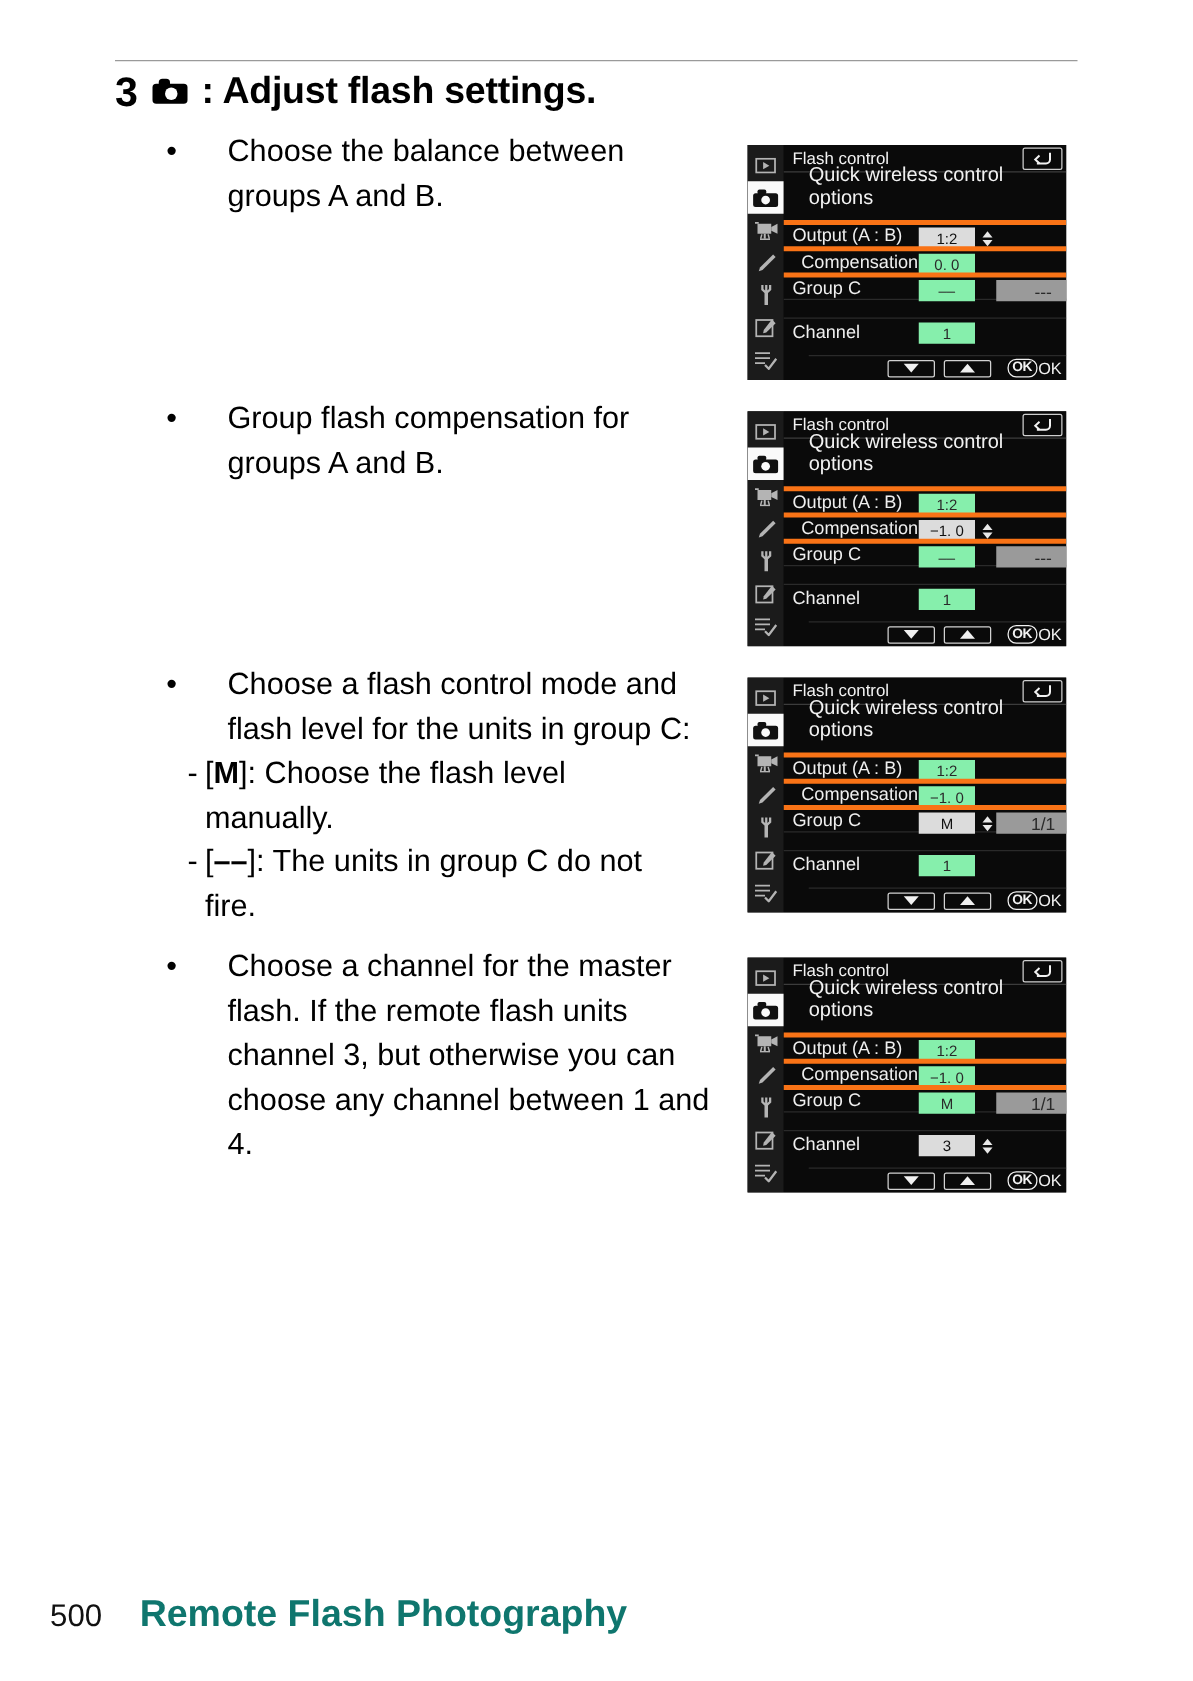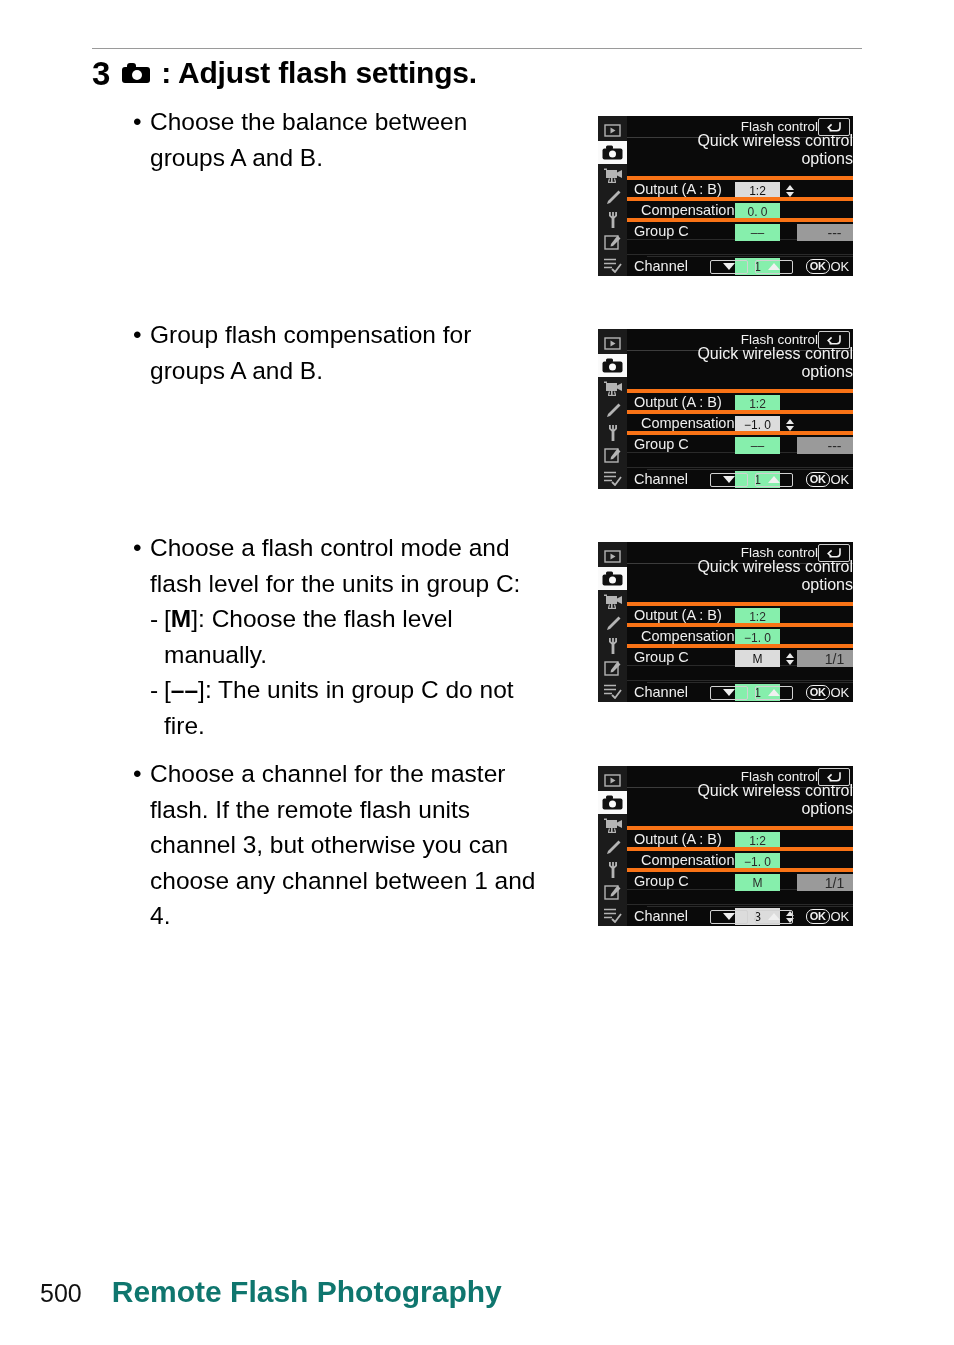--- a/index.html
+++ b/index.html
@@ -96,45 +96,44 @@
     font-size: 24.5px;
     line-height: 35.5px;
     color: #000;
   }
   .bullet-row .dot {
     flex: 0 0 auto;
     width: 17px;
     font-size: 24.5px;
     line-height: 35.5px;
   }
-  .bullet-row .btxt { flex: 1 1 auto; }
+  .bullet-row .btxt { flex: 1 1 auto; margin-left: 32px; }
 
   .sub-row {
     display: flex;
     font-size: 24.5px;
     line-height: 35.5px;
     padding-left: 17px;
   }
   .sub-row .dash {
     flex: 0 0 auto;
     width: 14px;
   }
   .sub-row .stxt { flex: 1 1 auto; }
   .bold { font-weight: bold; }
 
   
   .lcd {
     position: absolute;
     width: 255px;
-    height: 160px;
+    height: 188px;
     background: #0a0a0a;
     box-sizing: border-box;
     display: flex;
     overflow: hidden;
-    text-align: right;
   }
   .lcd-rail {
     width: 29px;
     flex: 0 0 29px;
     background: #1b1b1b;
     display: flex;
     flex-direction: column;
     align-items: center;
     padding-top: 3px;
     box-sizing: border-box;

